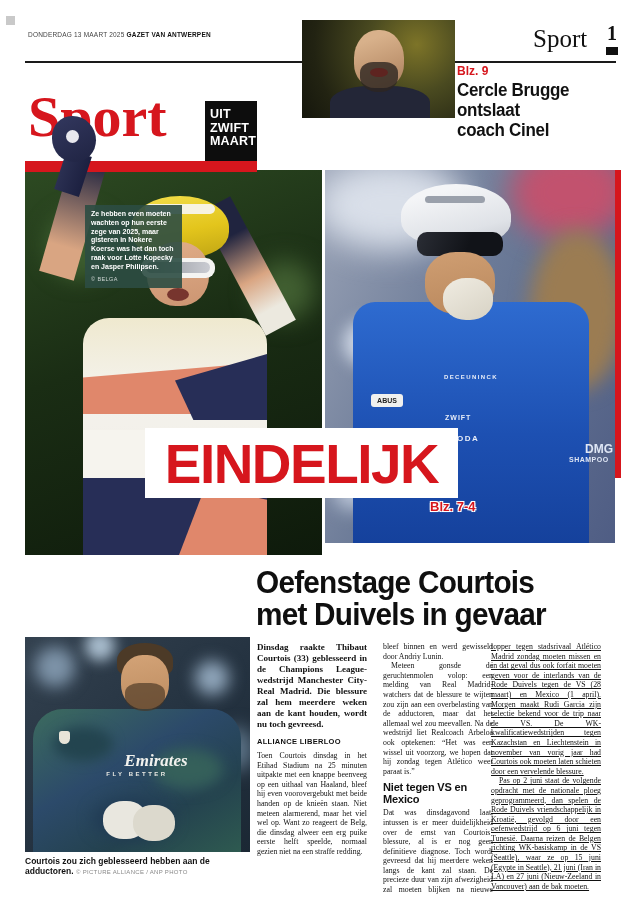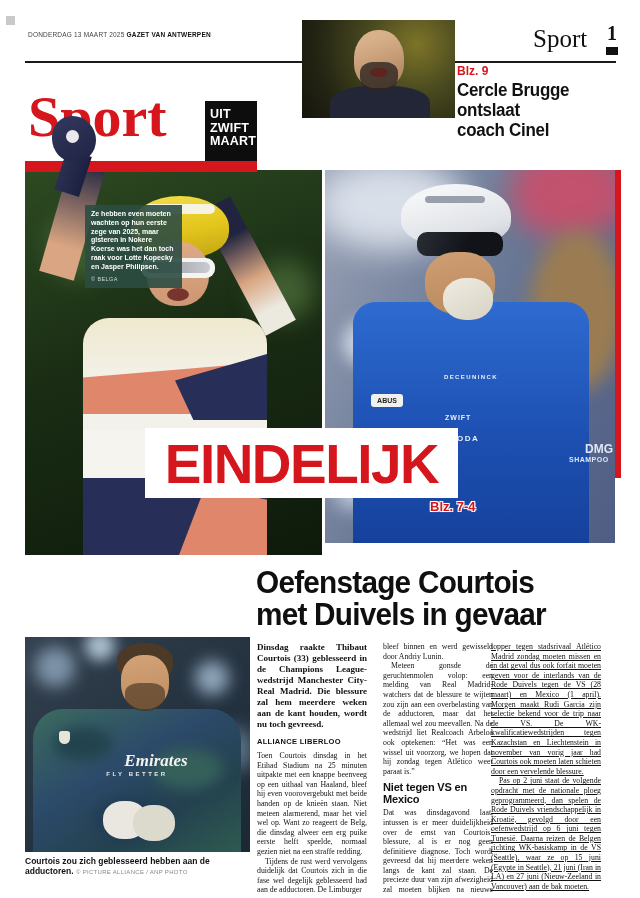--- a/index.html
+++ b/index.html
@@ -246,21 +246,20 @@
 
 <div class="abs" id="article-photo-caption">
   <b>Courtois zou zich geblesseerd hebben aan de adductoren.</b>
   <span id="article-photo-credit">© PICTURE ALLIANCE / ANP PHOTO</span>
 </div>
 
 <div class="col" id="col1">
   <div class="intro">Dinsdag raakte Thibaut Courtois (33) geblesseerd in de Champions League-wedstrijd Manchester City-Real Madrid. Die blessure zal hem meerdere weken aan de kant houden, wordt nu toch gevreesd.</div>
   <div class="byline">ALLIANCE LIBERLOO</div>
   <p class="body-p">Toen Courtois dinsdag in het Etihad Stadium na 25 minuten uitpakte met een knappe beenveeg op een uithaal van Haaland, bleef hij even voorovergebukt met beide handen op de knieën staan. Niet meteen alarmerend, maar het viel wel op. Want zo reageert de Belg, die dinsdag alweer een erg puike eerste helft speelde, normaal gezien niet na een straffe redding.</p>
-  <p class="body-p indent">Tijdens de rust werd vervolgens duidelijk dat Courtois zich in die fase wel degelijk geblesseerd had aan de adductoren. De Limburger</p>
 </div>
 <div class="col" id="col2">
   <p class="body-p">bleef binnen en werd gewisseld door Andriy Lunin.</p>
   <p class="body-p indent">Meteen gonsde de geruchtenmolen volop: een melding van Real Madrid-watchers dat de blessure te wijten zou zijn aan een overbelasting van de adductoren, maar dat het allemaal wel zou meevallen. Na de wedstrijd liet Realcoach Arbeloa ook optekenen: “Het was een wissel uit voorzorg, we hopen dat hij zondag tegen Atlético weer paraat is.”</p>
   <div class="subhead">Niet tegen VS en Mexico</div>
   <p class="body-p">Dat was dinsdagavond laat, intussen is er meer duidelijkheid over de ernst van Courtois’ blessure, al is er nog geen definitieve diagnose. Toch wordt gevreesd dat hij meerdere weken langs de kant zal staan. De precieze duur van zijn afwezigheid zal moeten blijken na nieuwe onderzoeken.</p>
 
 </div>
 <div class="col" id="col3">
   <p class="body-p">topper tegen stadsrivaal Atlético Madrid zondag moeten missen en in dat geval dus ook forfait moeten geven voor de interlands van de Rode Duivels tegen de VS (28 maart) en Mexico (1 april). Morgen maakt Rudi Garcia zijn selectie bekend voor de trip naar de VS. De WK-kwalificatiewedstrijden tegen Kazachstan en Liechtenstein in november van vorig jaar had Courtois ook moeten laten schieten door een vervelende blessure.</p>

